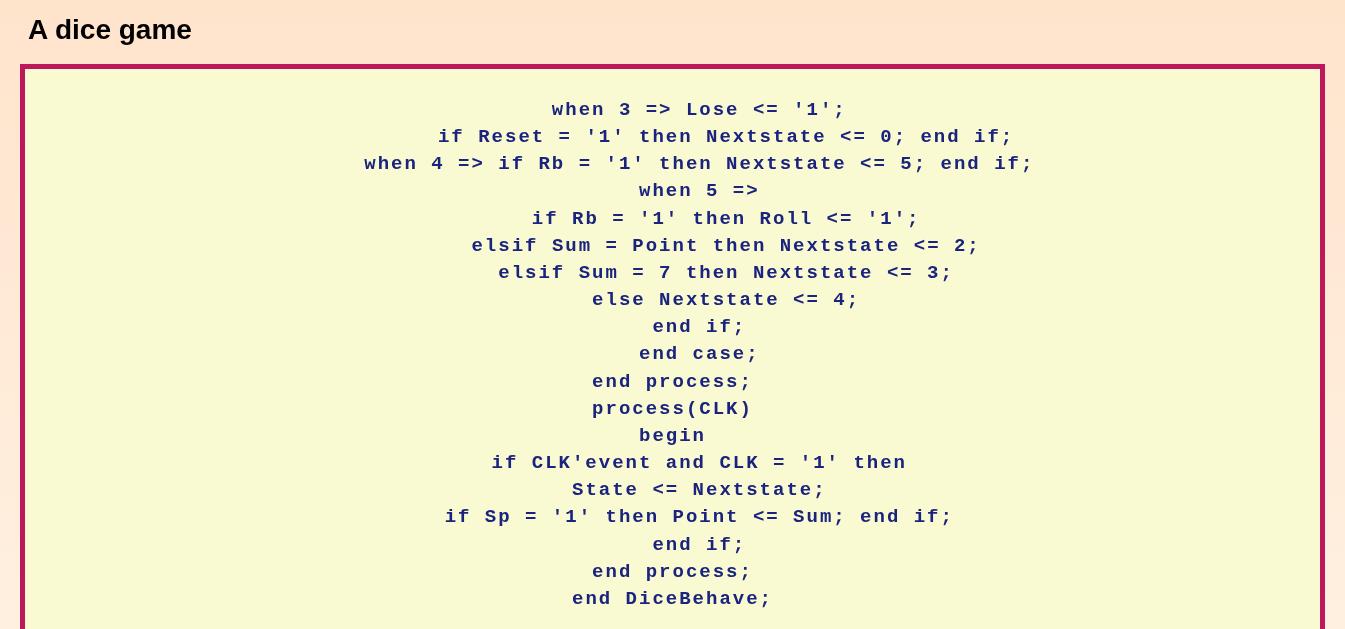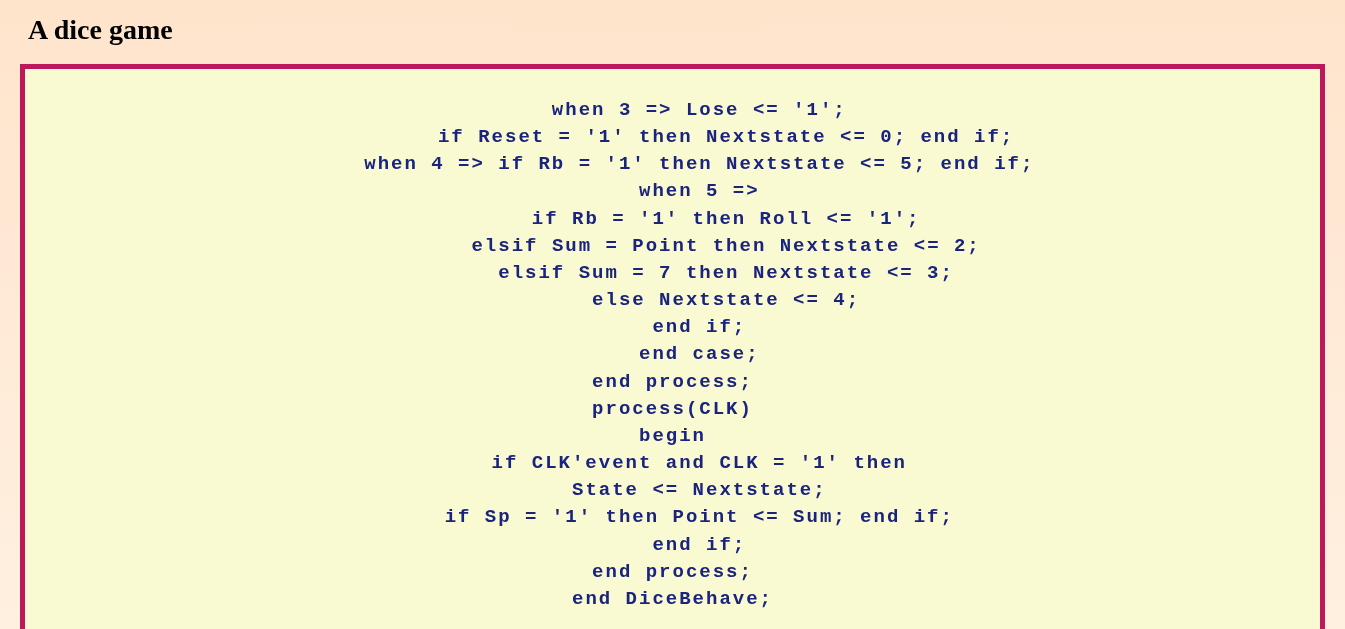--- a/index.html
+++ b/index.html
@@ -9,21 +9,20 @@
       background: linear-gradient(to bottom, #ffe4cc 0%, #fff0e0 100%);
       font-family: Arial, sans-serif;
       padding: 14px 20px;
     }
     .slide-title {
       font-size: 28px;
       font-weight: bold;
       color: #000;
       margin-bottom: 18px;
       margin-left: 8px;
-      font-family: Liberation Serif, serif;
     }
     .code-block {
       background: #fafad2;
       border: 5px solid #be185d;
       padding: 28px 12px;
       font-family: "Courier New", Courier, monospace;
       font-size: 19px;
       line-height: 1.43;
       color: #1a237e;
       letter-spacing: 2px;

